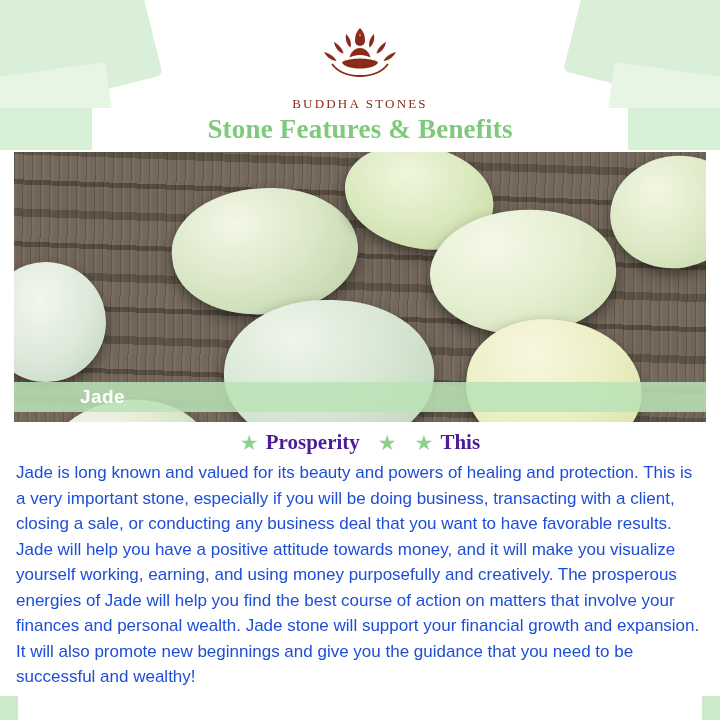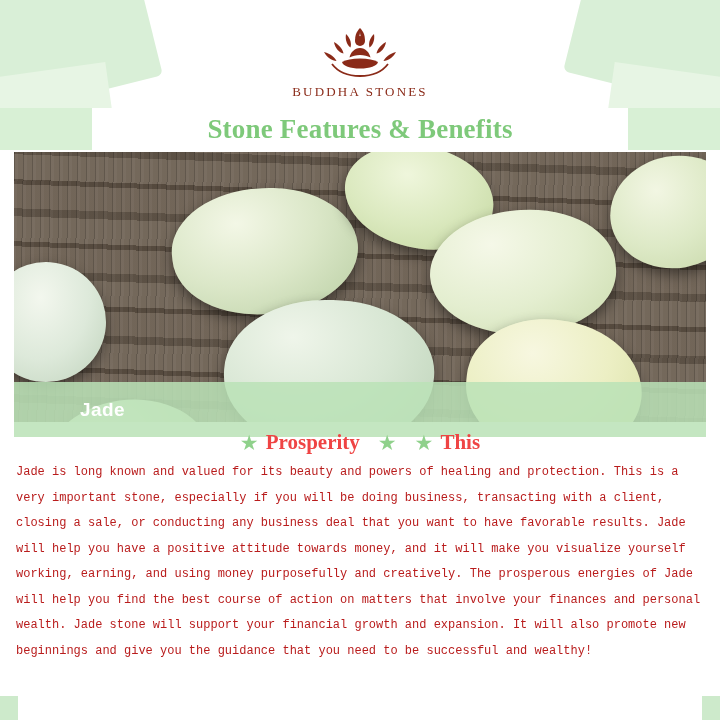--- a/index.html
+++ b/index.html
@@ -68,21 +68,21 @@
     right: 0;
     top: 18px;
     text-align: center;
     z-index: 5;
   }
   .logo-mark {
     display: block;
     margin: 0 auto;
   }
   .logo-text {
-    margin-top: 0;
+    margin-top: 12px;
     font-size: 13px;
     letter-spacing: 2.2px;
     color: #8a2a18;
     font-family: "Liberation Serif", serif;
     font-weight: 400;
   }
 
   
   .title-band {
     position: absolute;
@@ -186,21 +186,21 @@
   .s8 { left: -28px; top: 110px; width: 120px; height: 120px;
         background: radial-gradient(ellipse at 44% 30%, #f3f7ee 0%, #dde9da 52%, #bfd2bb 100%);
         border-radius: 50%; transform: rotate(4deg); }
 
   
   .label-band {
     position: absolute;
     left: 14px;
     right: 14px;
     top: 382px;
-    height: 55px;
+    height: 30px;
     background: rgba(186, 226, 183, 0.86);
     display: flex;
     align-items: center;
     z-index: 4;
   }
   .label-text {
     margin-left: 66px;
     color: #ffffff;
     font-weight: bold;
     font-size: 19px;
@@ -227,34 +227,34 @@
   }
   .star {
     color: #8fd18b;
     font-size: 21px;
     line-height: 1;
   }
   .kw-label {
     font-family: "Liberation Serif", serif;
     font-weight: bold;
     font-size: 21px;
-    color: #ef4444;
+    color: #4c1d95;
   }
 
   
   .body-copy {
     position: absolute;
     left: 16px;
     right: 14px;
     top: 460px;
-    font-size: 12px;
+    font-size: 17px;
     line-height: 25.5px;
-    color: #b91c1c;
+    color: #1d4ed8;
     text-align: left;
-    font-family: Liberation Mono, monospace;
+    font-family: Liberation Sans, sans-serif;
   }
 
   
   .edge-bl {
     position: absolute;
     left: 0;
     bottom: 0;
     width: 18px;
     height: 24px;
     background: #cdeacb;

